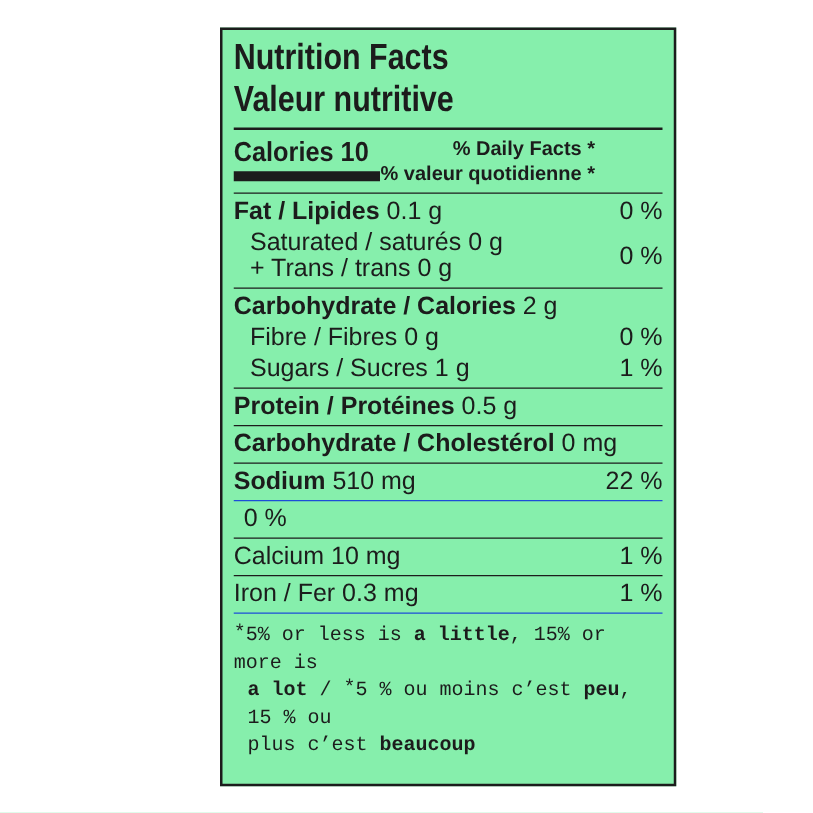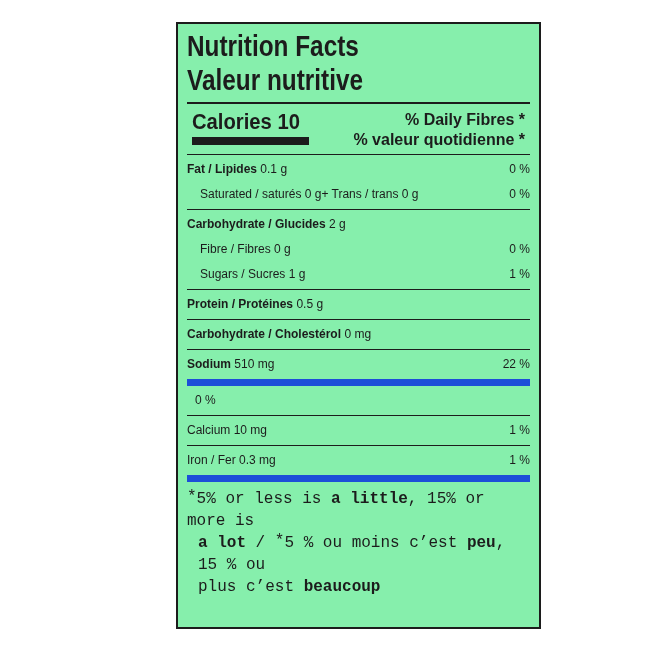--- a/index.html
+++ b/index.html
@@ -18,38 +18,38 @@
 
   
   .title { font-weight:bold; font-size:29px; line-height:34px;
            transform:scaleX(0.84); transform-origin:0 50%; white-space:nowrap; }
   .serving { font-size:18px; line-height:22px;
              transform:scaleX(0.92); transform-origin:0 50%; white-space:nowrap; }
   .header { border-bottom:2px solid #1c1c1c; padding-bottom:5px; }
   .serving-block { margin-top:3px; }
 
   
-  .calories-row { display:flex; justify-content:center; align-items:flex-start;
-                  padding:6px 0 4px 0; border-bottom:1.5px solid #1c1c1c;gap:44px; }
+  .calories-row { display:flex; justify-content:flex-start; align-items:flex-start;
+                  padding:6px 0 4px 0; border-bottom:1.5px solid #1c1c1c; }
   .calories-left { display:inline-block; }
   .calories-label { font-weight:bold; font-size:22px; line-height:24px;
                     transform:scaleX(0.92); transform-origin:0 50%; white-space:nowrap; }
   .calories-bar { height:8px; background:#1c1c1c; margin-top:3px; }
   .dv-head { text-align:right; font-weight:bold; font-size:16px; line-height:20px; }
 
   
   .row { display:flex; justify-content:space-between; align-items:baseline;
-         font-size:12px; line-height:21px; padding:4px 0 2px 0; }
+         font-size:20px; line-height:21px; padding:4px 0 2px 0; }
   .row.sep { border-bottom:1.5px solid #1c1c1c; padding-bottom:4px; }
-  .row.thick { border-bottom:7px solid #1d4ed8; padding-bottom:4px; }
+  .row.thick { border-bottom:1px solid #1d4ed8; padding-bottom:4px; }
   .row .name b { font-weight:bold; }
   .row .dv { white-space:nowrap; padding-left:8px; }
   .row.indent .name { padding-left:13px; }
   .group { align-items:center; }
-  .group .name { display:flex; flex-direction:row; padding-left:13px; }
+  .group .name { display:flex; flex-direction:column; padding-left:13px; }
   .tight { padding-top:2px; }
 
   
   .footnote { font-size:16px; line-height:22px; padding-top:6px;font-family:Liberation Mono, monospace; }
   .fn-indent { padding-left:11px; }
   .star { display:inline-block; transform:translateY(-2px); }
 </style>
 </head>
 <body>
 
@@ -59,40 +59,40 @@
     <div class="title">Nutrition Facts</div>
     <div class="title">Valeur nutritive</div>
   </div>
 
   <div class="calories-row">
     <div class="calories-left">
       <div class="calories-label">Calories 10</div>
       <div class="calories-bar"></div>
     </div>
     <div class="dv-head">
-      <div>% Daily Fibres *</div>
+      <div>% Daily Facts *</div>
       <div>% valeur quotidienne *</div>
     </div>
   </div>
 
   <div class="row">
     <span class="name"><b>Fat / Lipides</b> <span>0.1 g</span></span>
     <span class="dv">0 %</span>
   </div>
 
   <div class="row group sep tight">
     <span class="name">
       <span>Saturated / saturés 0 g</span>
       <span>+ Trans / trans 0 g</span>
     </span>
     <span class="dv">0 %</span>
   </div>
 
   <div class="row">
-    <span class="name"><b>Carbohydrate / Glucides</b> <span>2 g</span></span>
+    <span class="name"><b>Carbohydrate / Calories</b> <span>2 g</span></span>
   </div>
 
   <div class="row indent tight">
     <span class="name">Fibre / Fibres 0 g</span>
     <span class="dv">0 %</span>
   </div>
 
   <div class="row indent sep tight">
     <span class="name">Sugars / Sucres 1 g</span>
     <span class="dv">1 %</span>

